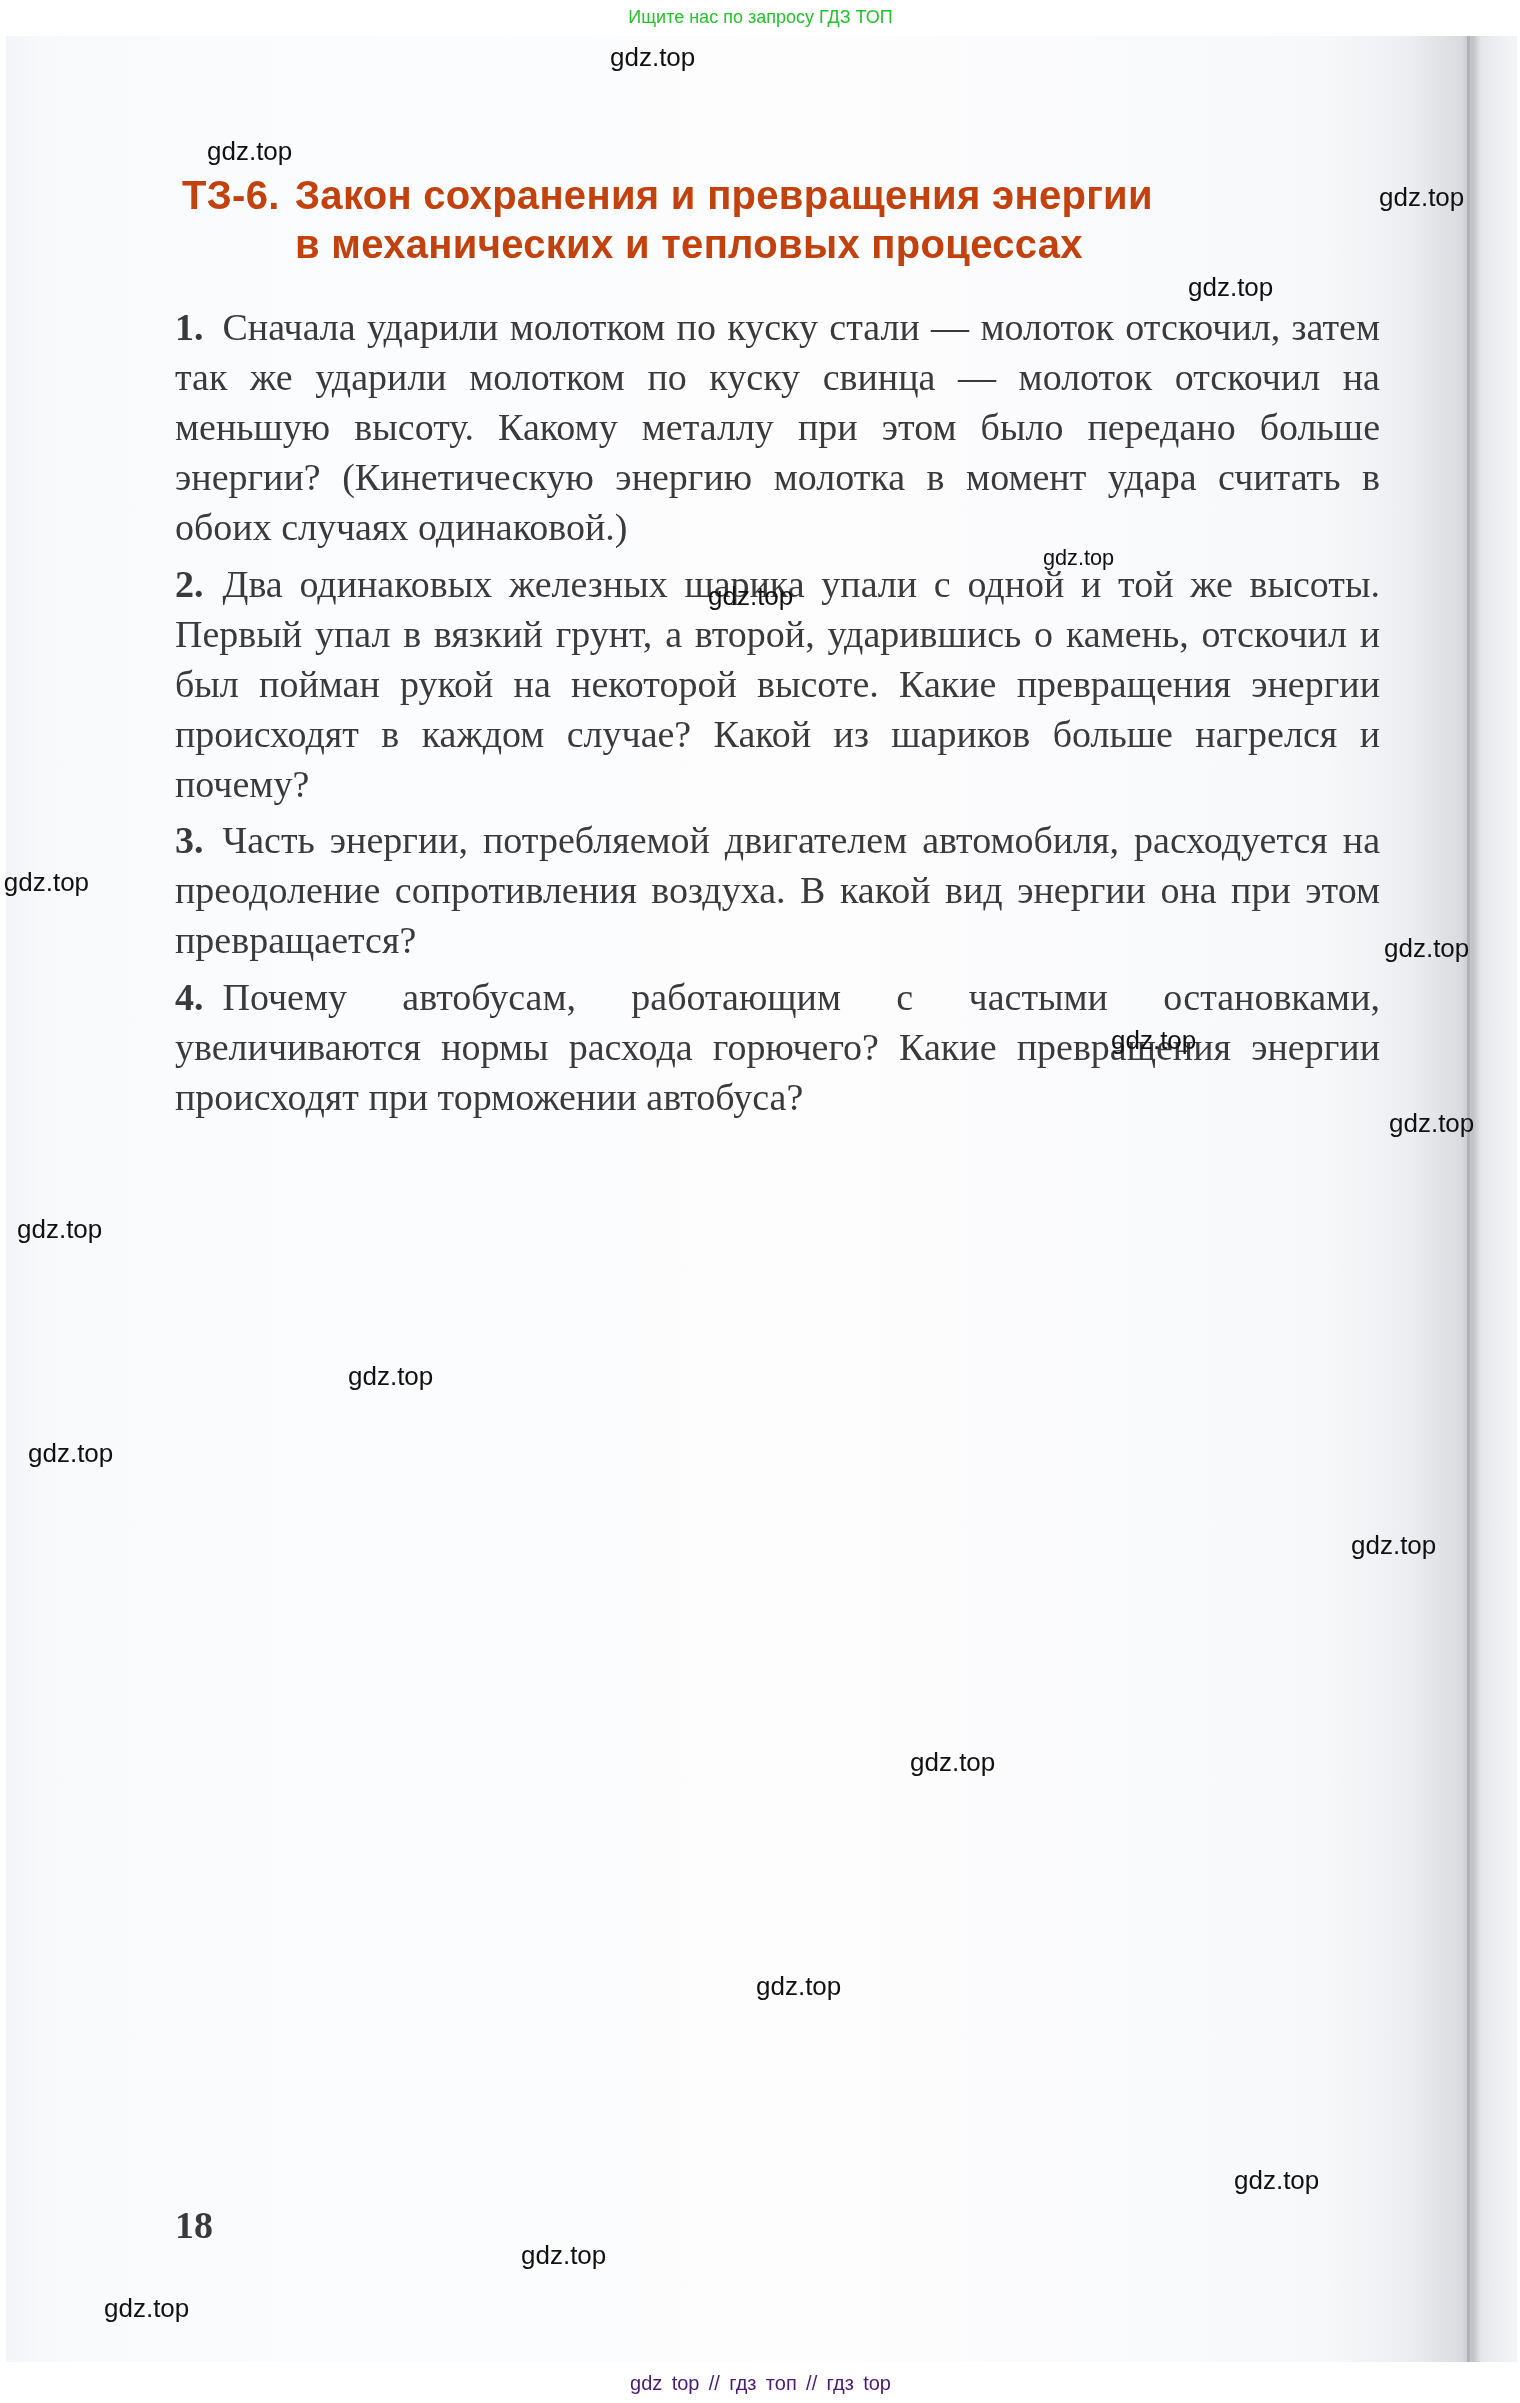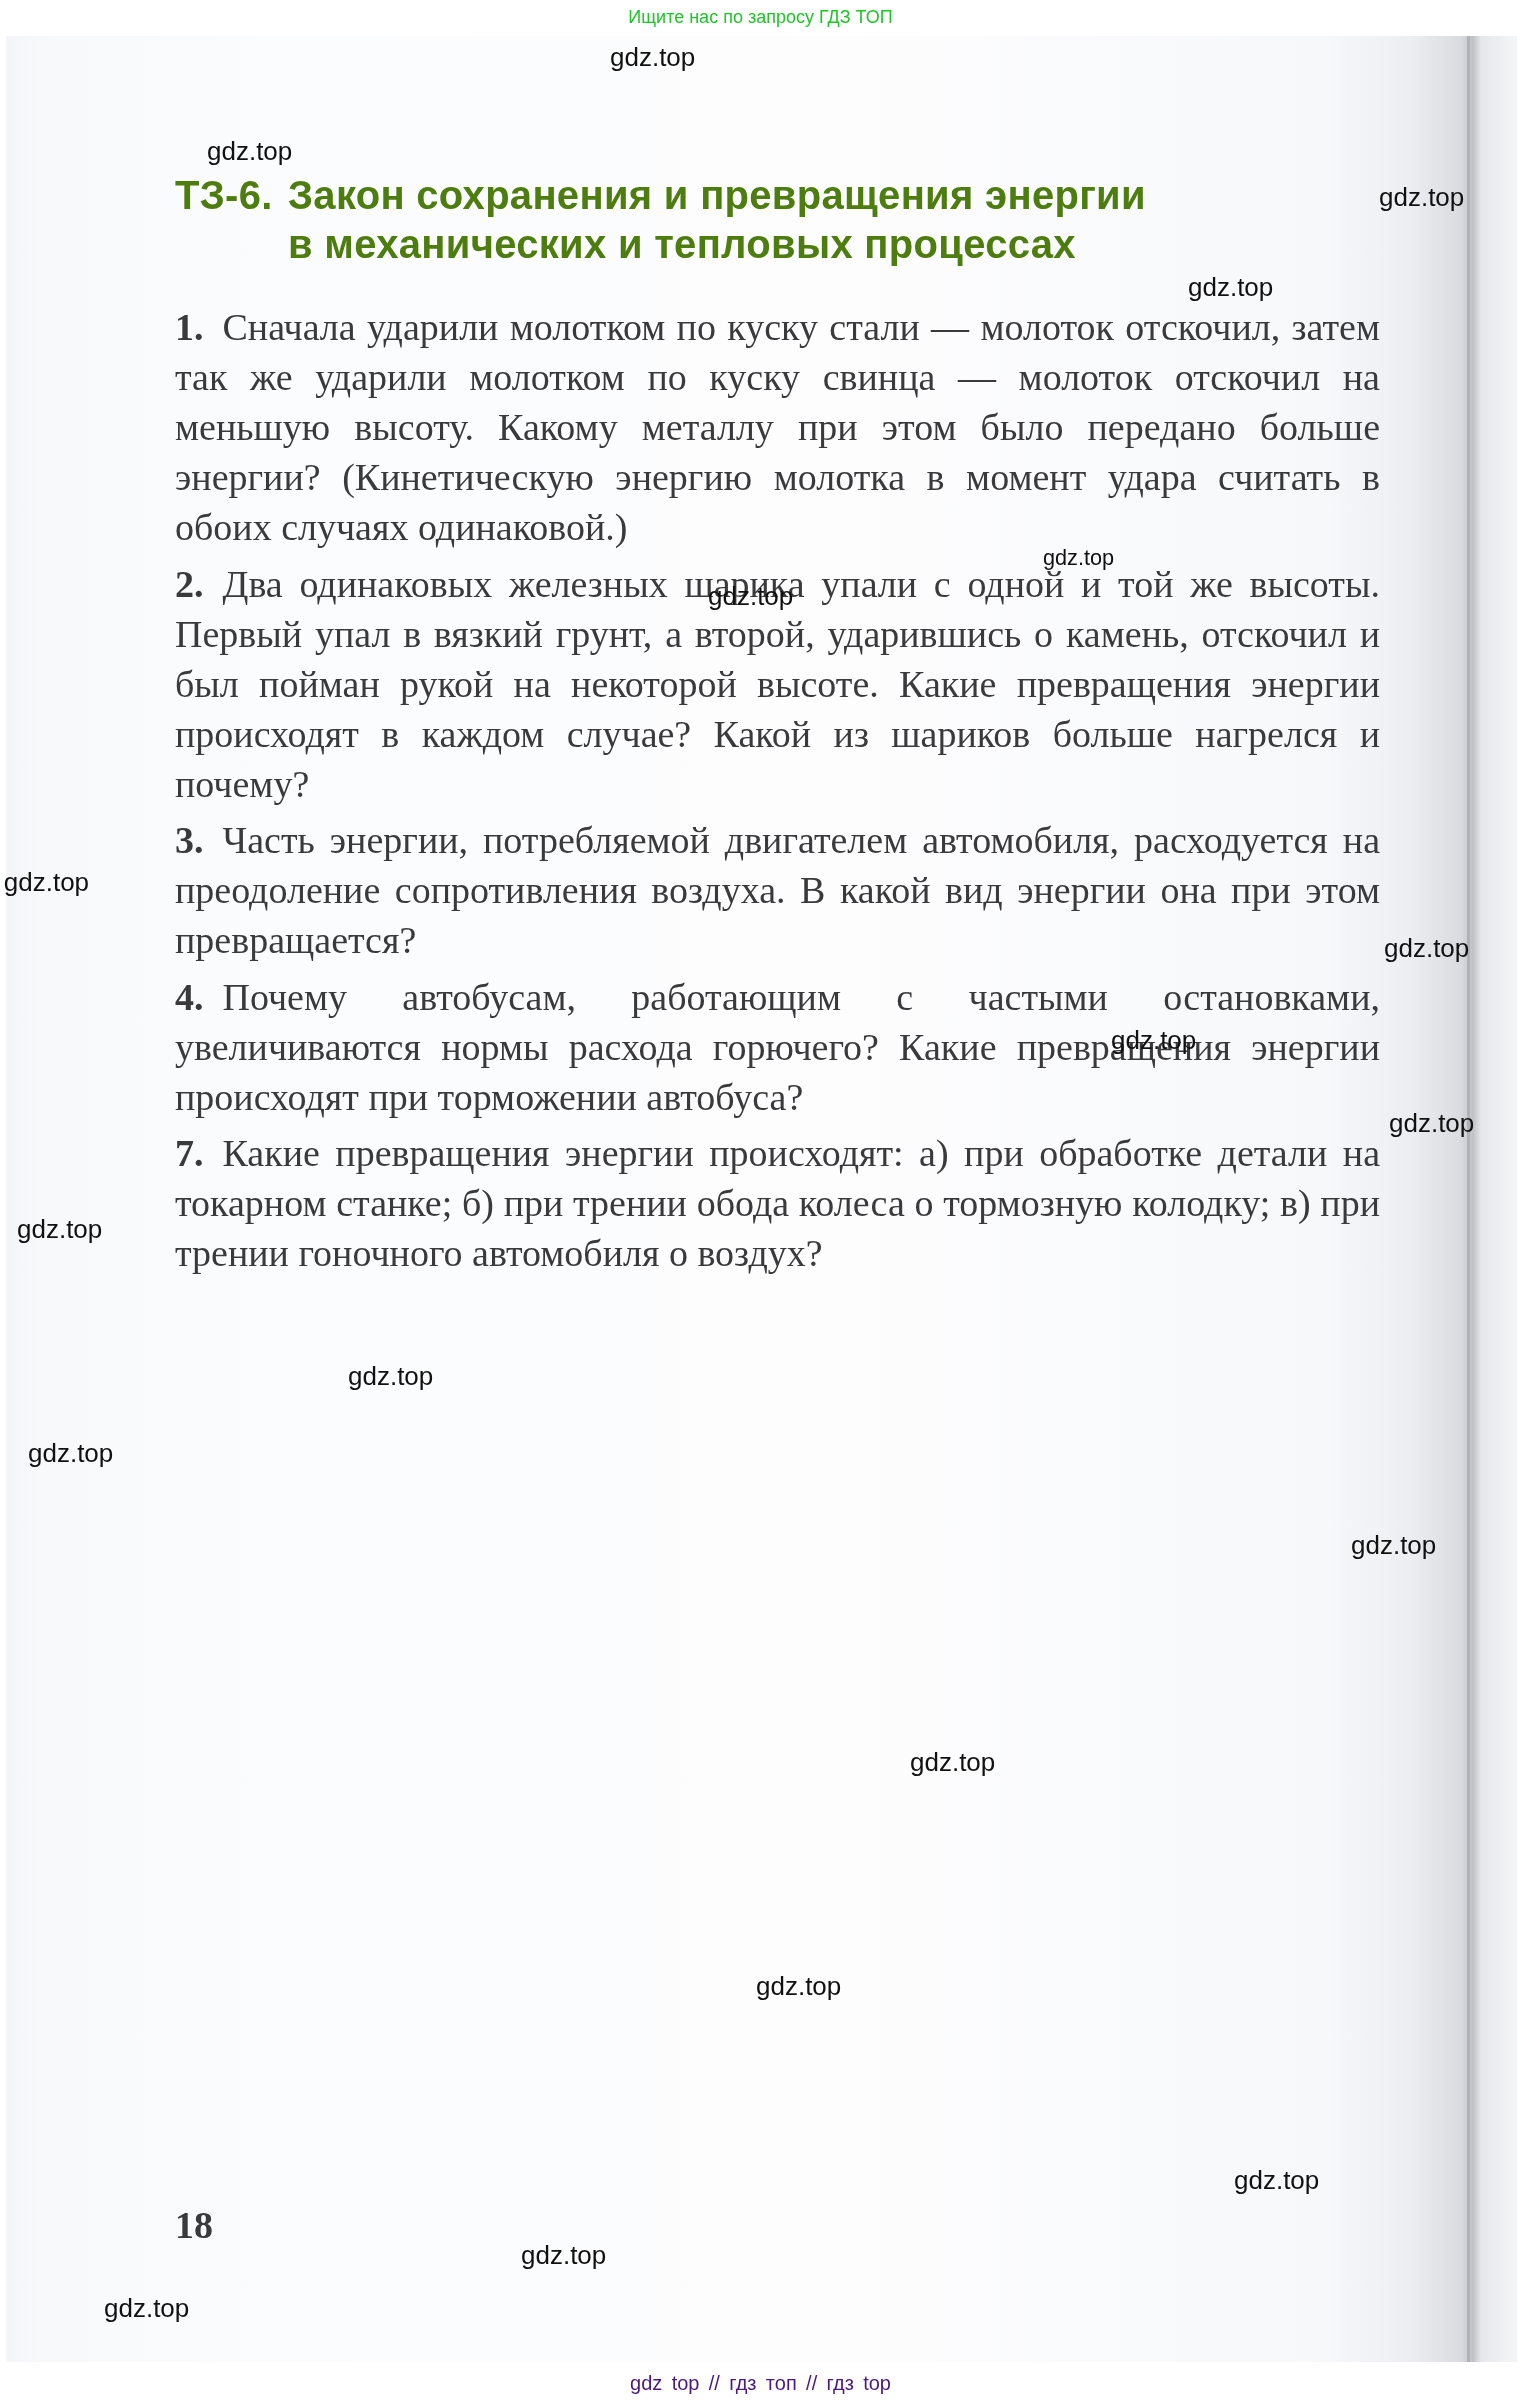--- a/index.html
+++ b/index.html
@@ -19,23 +19,23 @@
     .page-scan {
       position: absolute; left: 5.6px; top: 36px; width: 1511px; height: 2326px;
       background: linear-gradient(90deg, #f4f5f8 0px, #f8f9fb 38px, #fbfcfd 282px, #fdfdfe 847px, #f7f8fa 1318px, #eceef1 1403px, #d9dbe0 1455px, #bfc1c6 1467px, #e6e7ea 1475px, #f3f4f6 1507px);
     }
     .page-scan::after {
       content: ""; position: absolute; left: 1461px; top: 0; width: 3.8px; height: 100%;
       background: #9a9ca2; opacity: 0.55;
     }
 
     .title {
-      position: absolute; left: 175px; top: 171px; width: 1224px;
+      position: absolute; left: 182px; top: 171px; width: 1224px;
       font-family: "Liberation Sans", sans-serif; font-weight: bold;
-      font-size: 40px; line-height: 49px; color: #4d7c0f; letter-spacing: 0.3px;
+      font-size: 40px; line-height: 49px; color: #c2410c; letter-spacing: 0.3px;
     }
     .title .t-num { display: inline-block; width: 113px; }
     .title .t-line2 { display: block; padding-left: 113px; }
 
     .questions {
       position: absolute; left: 175px; top: 302px; width: 1205px;
       font-family: Liberation Serif, serif; color: #3a3a3c;
       font-size: 38px; line-height: 50px; text-align: justify;
     }
     .question { margin: 0 0 6.6px 0; }
@@ -63,21 +63,20 @@
 <div class="title">
   <span class="t-num">ТЗ-6.</span><span>Закон сохранения и превращения энергии</span>
   <span class="t-line2">в механических и тепловых процессах</span>
 </div>
 
 <div class="questions">
   <p class="question"><span class="q-num">1.</span><span>Сначала ударили молотком по куску стали — молоток отскочил, затем так же ударили молотком по куску свинца — молоток отскочил на меньшую высоту. Какому металлу при этом было передано больше энергии? (Кинетическую энергию молотка в момент удара считать в обоих случаях одинаковой.)</span></p>
   <p class="question"><span class="q-num">2.</span><span>Два одинаковых железных шарика упали с одной и той же высоты. Первый упал в вязкий грунт, а второй, ударившись о камень, отскочил и был пойман рукой на некоторой высоте. Какие превращения энергии происходят в каждом случае? Какой из шариков больше нагрелся и почему?</span></p>
   <p class="question"><span class="q-num">3.</span><span>Часть энергии, потребляемой двигателем автомобиля, расходуется на преодоление сопротивления воздуха. В какой вид энергии она при этом превращается?</span></p>
   <p class="question"><span class="q-num">4.</span><span>Почему автобусам, работающим с частыми остановками, увеличиваются нормы расхода горючего? Какие превращения энергии происходят при торможении автобуса?</span></p>
-  <p class="question"><span class="q-num">7.</span><span>Какие превращения энергии происходят: а) при обработке детали на токарном станке; б) при трении обода колеса о тормозную колодку; в) при трении гоночного автомобиля о воздух?</span></p>
 </div>
 
 <div class="page-number">18</div>
 
 <div class="wm" style="left:610px; top:43px;">gdz.top</div>
 <div class="wm" style="left:207px; top:137px;">gdz.top</div>
 <div class="wm" style="left:1379px; top:183px;">gdz.top</div>
 <div class="wm" style="left:1188px; top:273px;">gdz.top</div>
 <div class="wm sm" style="left:1043px; top:544px;">gdz.top</div>
 <div class="wm" style="left:708px; top:582px;">gdz.top</div>

